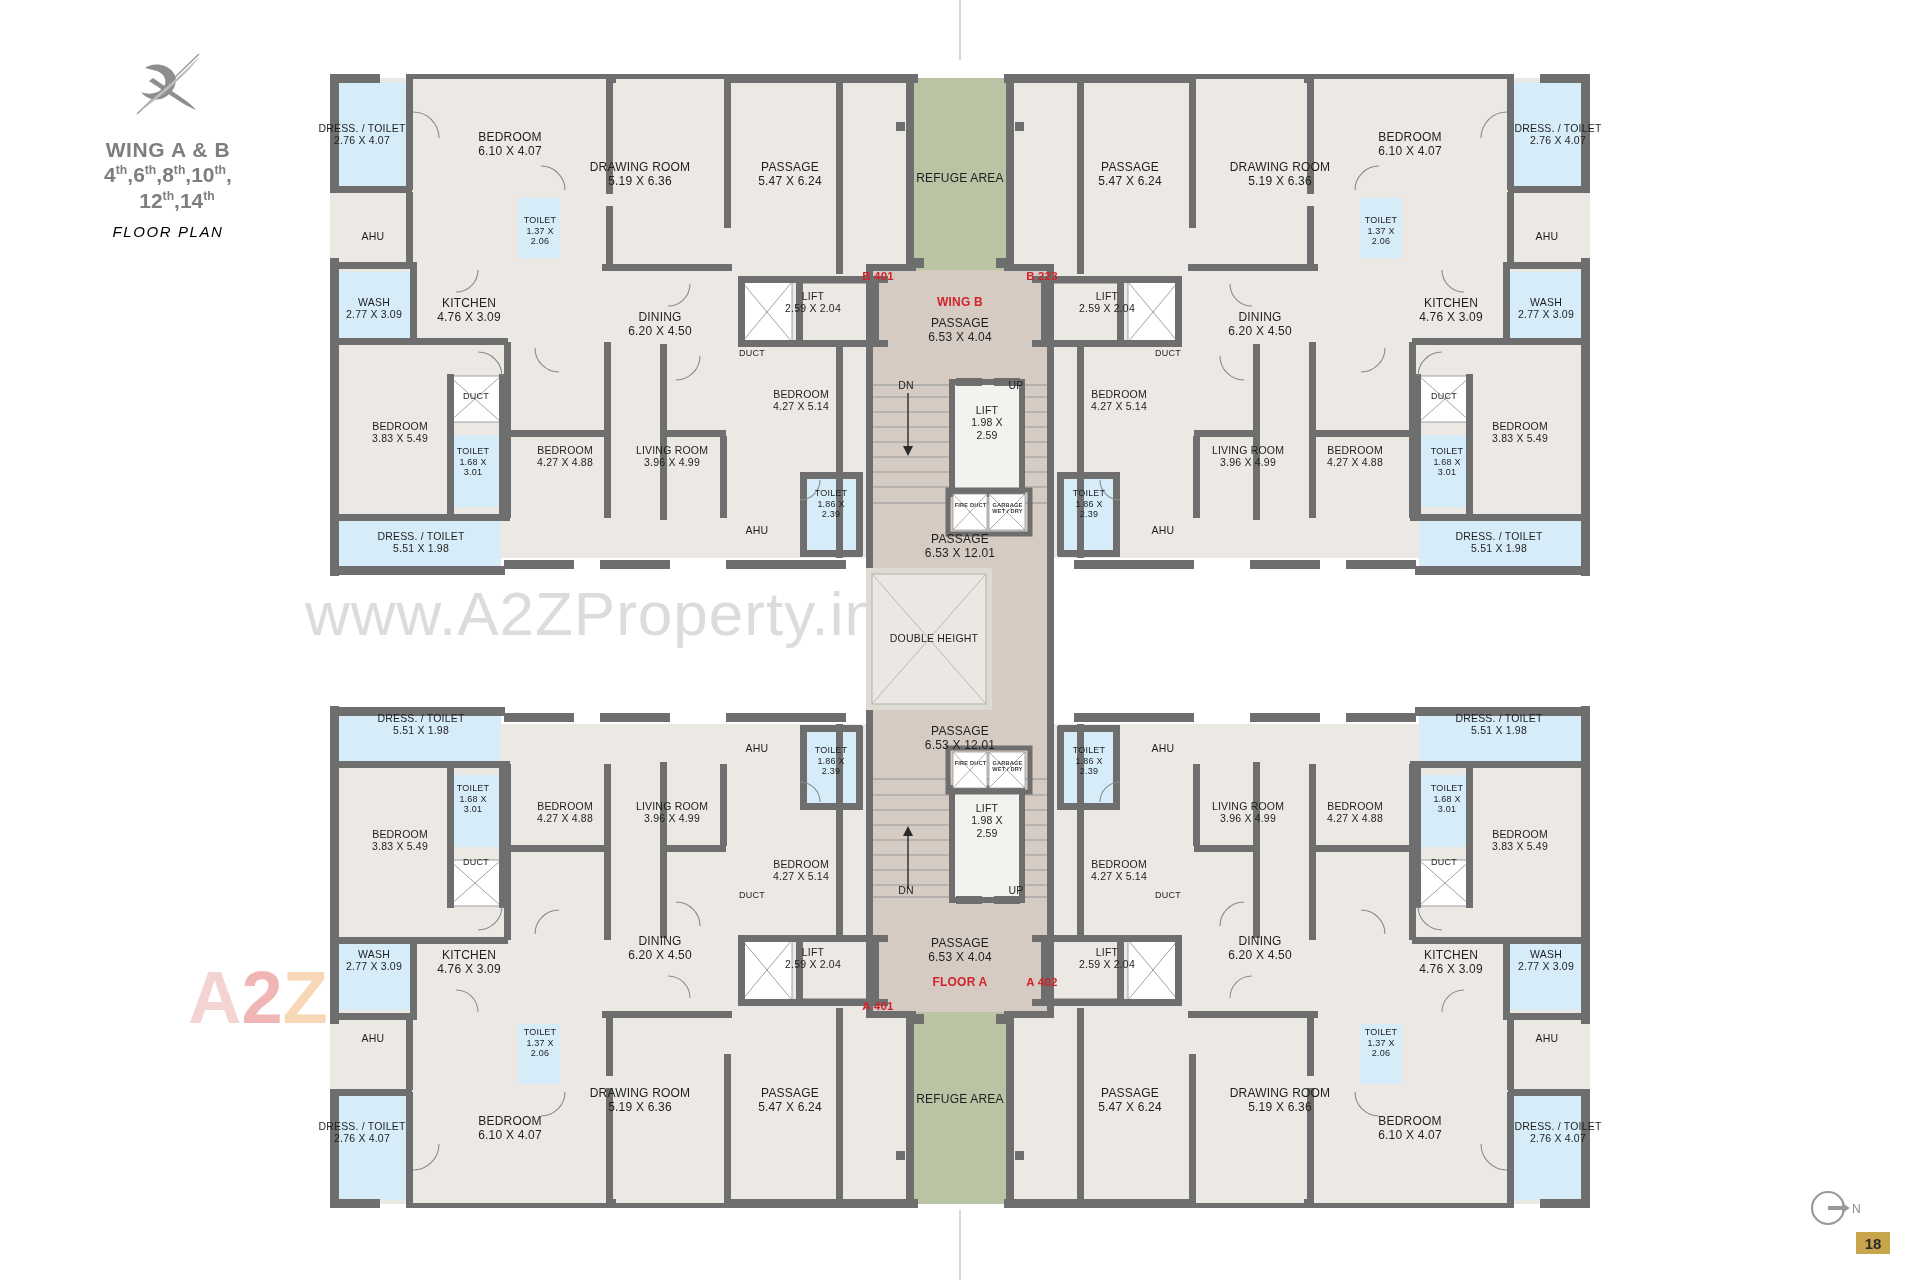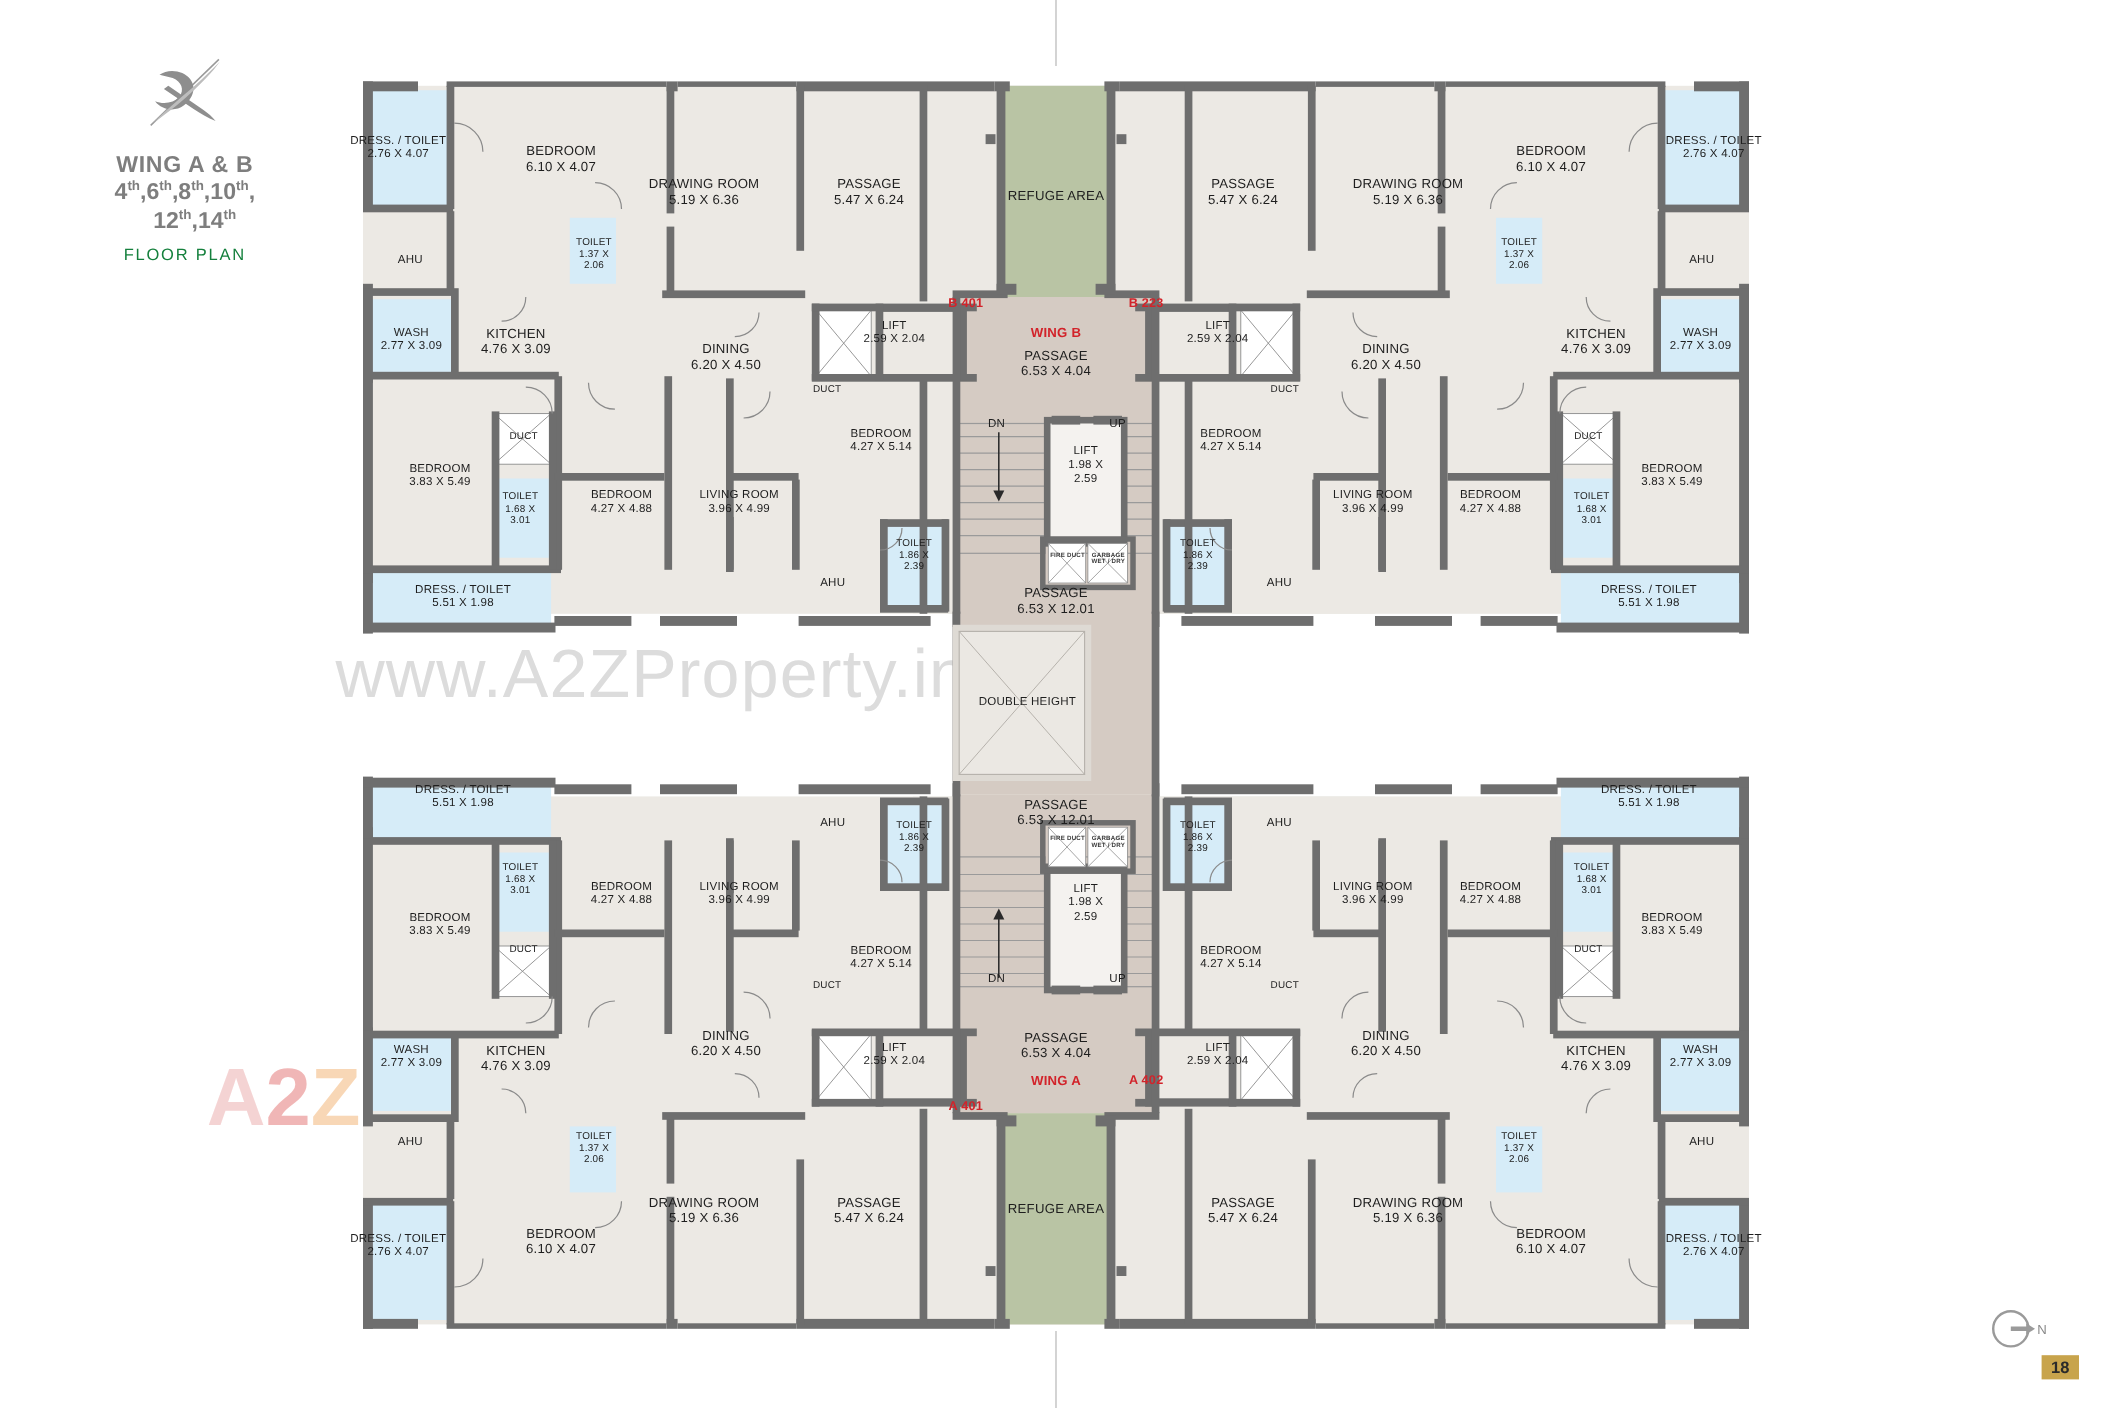--- a/index.html
+++ b/index.html
@@ -5,21 +5,21 @@
   html,body{margin:0;padding:0;background:#ffffff;}
   body{width:1920px;height:1280px;position:relative;overflow:hidden;
        font-family:"Liberation Sans","DejaVu Sans",sans-serif;color:#231f20;}
 
   
   #title-block{position:absolute;left:48px;top:48px;width:240px;text-align:center;color:#8c8c8c;}
   #logo-x{width:90px;height:72px;margin:0 auto 18px auto;display:block;}
   #wing-title{font-size:21px;font-weight:bold;letter-spacing:.6px;color:#7e7e7e;}
   #floor-line1,#floor-line2{font-size:21px;font-weight:bold;color:#7e7e7e;line-height:1.25;}
   #floor-line2{margin-left:18px;}
-  #floorplan-word{font-size:15px;letter-spacing:1.6px;color:#15803d;margin-top:8px;}
+  #floorplan-word{font-size:15px;letter-spacing:1.6px;color:#000000;margin-top:8px;font-style:italic;}
   sup{font-size:.58em;vertical-align:super;}
 
   
   #plan{position:absolute;left:0;top:0;width:1920px;height:1280px;}
   #plan svg{position:absolute;left:0;top:0;}
 
   
   #wm-url{position:absolute;left:305px;top:578px;font-size:62px;letter-spacing:1px;
           color:#dcdcdc;font-weight:normal;white-space:nowrap;}
   #wm-color{position:absolute;left:188px;top:955px;font-size:74px;font-weight:bold;
@@ -844,21 +844,21 @@
   <span class="d">6.53 X 4.04</span>
   </div>
 
 <div class="rm unit" style="left:848px;top:1000px;width:60px">
   <span class="n">A 401</span>
   </div>
 <div class="rm unit" style="left:1012px;top:976px;width:60px">
   <span class="n">A 402</span>
   </div>
 <div class="rm red" style="left:900px;top:975px;width:120px">
-  <span class="n">WING A</span>
+  <span class="n">FLOOR A</span>
   </div>
 <div class="rm" style="left:900px;top:936px;width:120px">
   <span class="n">PASSAGE</span>
   <span class="d">6.53 X 4.04</span>
   </div>
 
 <div class="rm sm" style="left:878px;top:379px;width:56px">
   <span class="n">DN</span>
   </div>
 <div class="rm sm" style="left:988px;top:379px;width:56px">

